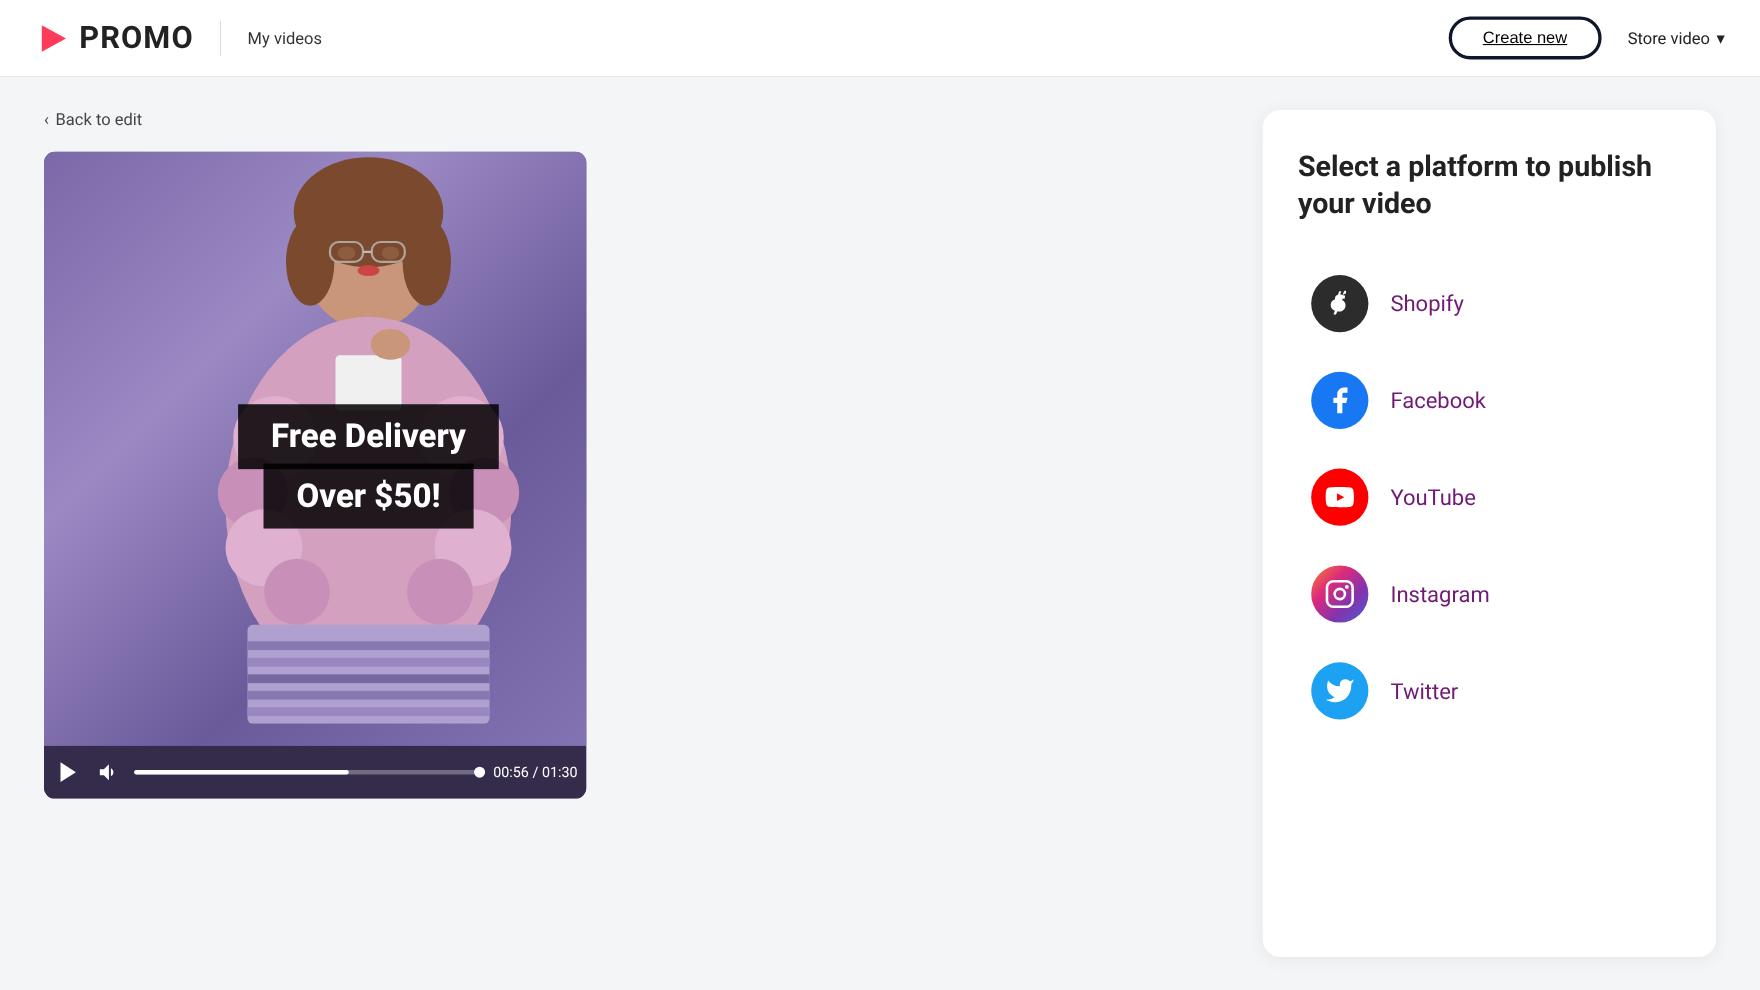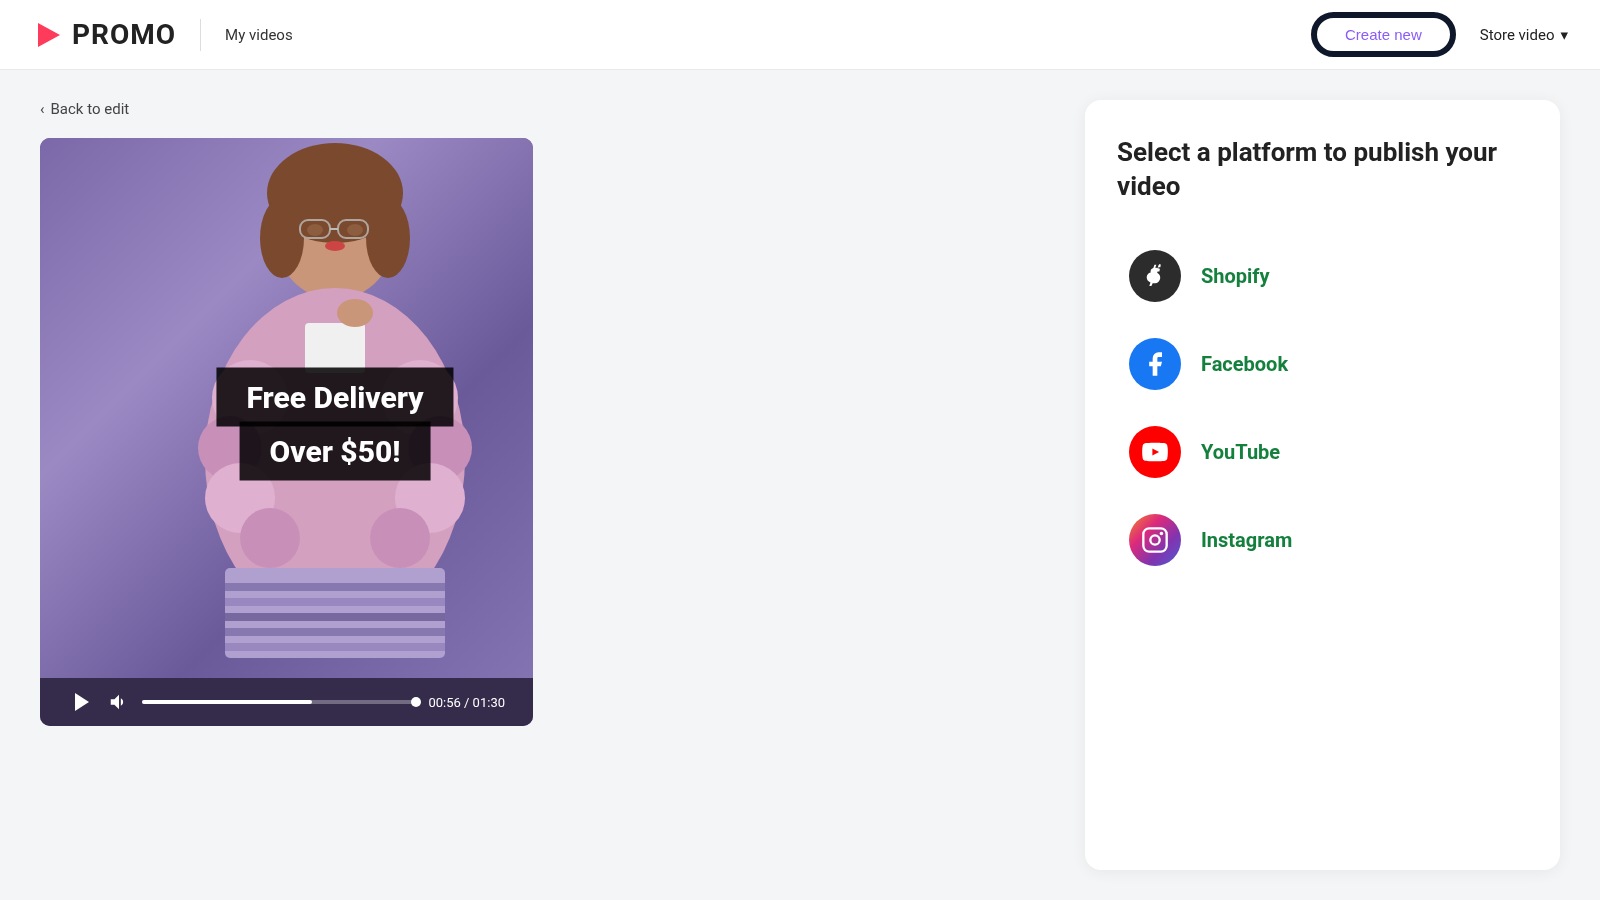--- a/index.html
+++ b/index.html
@@ -48,28 +48,29 @@
       cursor: pointer;
       text-decoration: none;
     }
     .header-right {
       margin-left: auto;
       display: flex;
       align-items: center;
       gap: 24px;
     }
     .create-new-btn {
-      border: 6px solid #0f172a;
+      border: 3px solid #0f172a;
       border-radius: 30px;
       padding: 8px 28px;
       font-size: 15px;
       font-weight: 500;
       background: #fff;
       cursor: pointer;
-      color: #8b5cf6;
+      color: #000000;
+      text-decoration: underline;
     }
     .store-name {
       display: flex;
       align-items: center;
       gap: 6px;
       font-size: 15px;
       color: #222;
       cursor: pointer;
     }
 
@@ -152,21 +153,21 @@
       color: #fff;
       font-size: 30px;
       font-weight: 800;
       padding: 12px 30px;
       white-space: nowrap;
     }
 
     
     .video-controls {
       background: rgba(50, 40, 70, 0.92);
-      padding: 10px 28px;
+      padding: 10px 8px;
       display: flex;
       align-items: center;
       gap: 12px;
       justify-content: space-between;
     }
     .play-btn {
       width: 28px;
       height: 28px;
       cursor: pointer;
       color: #fff;
@@ -203,21 +204,21 @@
       top: -3px;
     }
     .time-display {
       color: #fff;
       font-size: 13px;
       white-space: nowrap;
     }
 
     
     .right-panel {
-      width: 475px;
+      width: 412px;
       background: #fff;
       border-radius: 16px;
       padding: 36px 32px;
       box-shadow: 0 2px 16px rgba(0,0,0,0.06);
       display: flex;
       flex-direction: column;
       gap: 0;
       margin-left: 48px;
     }
     .panel-title {
@@ -247,22 +248,22 @@
       width: 52px;
       height: 52px;
       border-radius: 50%;
       display: flex;
       align-items: center;
       justify-content: center;
       flex-shrink: 0;
     }
     .platform-name {
       font-size: 20px;
-      font-weight: 700;
-      color: #15803d;
+      font-weight: 400;
+      color: #701a75;
       text-align: right;
     }
 
     
     .icon-shopify { background: #2c2c2c; }
     .icon-facebook { background: #1877f2; }
     .icon-youtube { background: #ff0000; }
     .icon-instagram { background: linear-gradient(135deg, #f58529, #dd2a7b, #8134af, #515bd4); }
     .icon-twitter { background: #1da1f2; }
 
@@ -408,16 +409,24 @@
         <div class="platform-icon icon-instagram">
           <svg viewBox="0 0 24 24">
             <rect x="2" y="2" width="20" height="20" rx="5" ry="5" fill="none" stroke="white" stroke-width="2"></rect>
             <circle cx="12" cy="12" r="4" fill="none" stroke="white" stroke-width="2"></circle>
             <circle cx="17.5" cy="6.5" r="1.5" fill="white"></circle>
           </svg>
         </div>
         <span class="platform-name">Instagram</span>
       </div>
 
+      <div class="platform-item">
+        <div class="platform-icon icon-twitter">
+          <svg viewBox="0 0 24 24">
+            <path d="M23 3a10.9 10.9 0 01-3.14 1.53 4.48 4.48 0 00-7.86 3v1A10.66 10.66 0 013 4s-4 9 5 13a11.64 11.64 0 01-7 2c9 5 20 0 20-11.5a4.5 4.5 0 00-.08-.83A7.72 7.72 0 0023 3z"></path>
+          </svg>
+        </div>
+        <span class="platform-name">Twitter</span>
+      </div>
 
     </div>
   </div>
 </div>
 
 </body></html>

